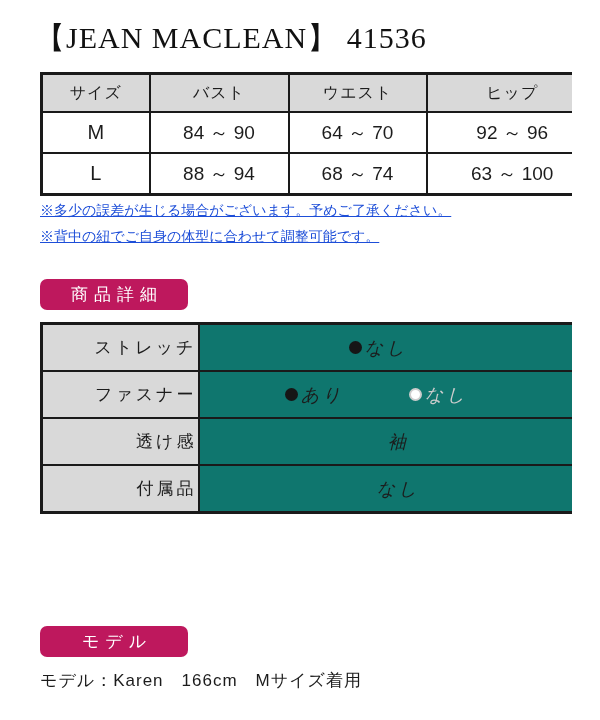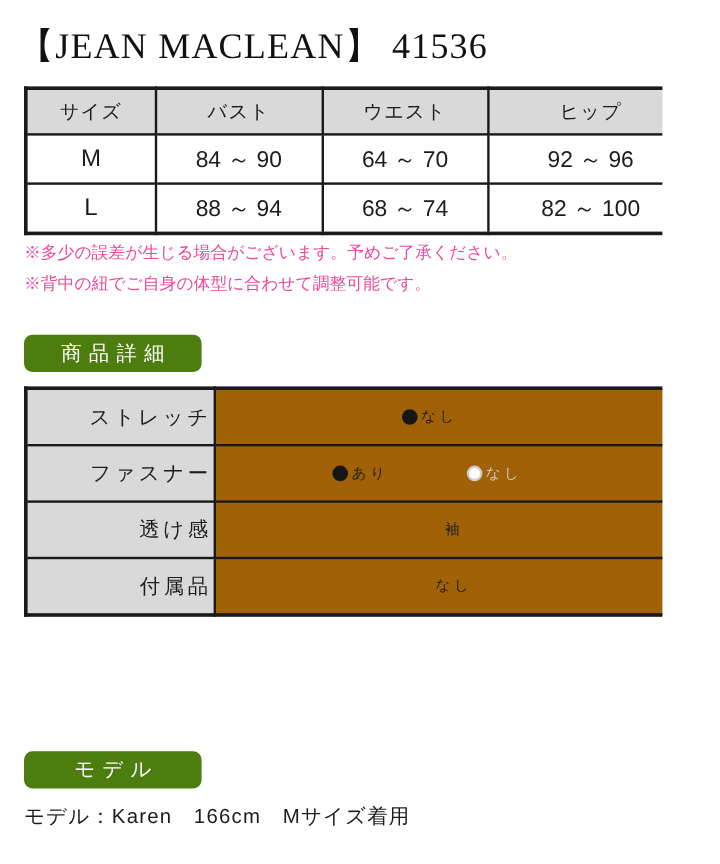--- a/index.html
+++ b/index.html
@@ -1,50 +1,50 @@
 <!DOCTYPE html>
 <html><head>
 <meta charset="utf-8">
 <style>
   html,body { margin:0; padding:0; background:#fff; }
   .page {
     position:relative; width:552px; height:720px; background:#ffffff;
-    font-family:"Liberation Sans", sans-serif; color:#1c1c1c; overflow:hidden;
+    font-family:"Liberation Sans", sans-serif; color:#1c1c1c; overflow:hidden;margin-left:20px;
   }
   .title {
     position:absolute; left:15px; top:18px;
     font-family:"Liberation Serif", serif; font-size:30px; font-weight:400;
     color:#111; white-space:nowrap; letter-spacing:1px;
   }
   table { border-collapse:collapse; table-layout:fixed;padding-left:40px; }
 
   
   .size-table { position:absolute; left:20px; top:72px; width:557px; border:3px solid #1a1a1a; }
   .size-table th, .size-table td { border:2px solid #1a1a1a; text-align:center; vertical-align:middle; }
   .size-table th { background:#d9d9d9; font-weight:normal; font-size:16px; height:34px; letter-spacing:1px; }
   .size-table td { font-size:19px; height:37px; background:#fff; }
   .size-table td.size-name { font-size:20px; }
 
   
-  .notes { position:absolute; left:20px; top:197px; font-size:14px; line-height:26px; color:#ec4899; }
+  .notes { position:absolute; left:20px; top:197px; font-size:14px; line-height:26px; color:#1d4ed8;text-decoration:underline; }
 
   
   .badge {
-    position:absolute; left:20px; width:148px; height:31px; background:#4d7c0f;
+    position:absolute; left:20px; width:148px; height:31px; background:#be185d;
     border-radius:7px; color:#ffffff; font-size:17px; letter-spacing:6px;
     display:flex; align-items:center; justify-content:center; text-indent:6px;
   }
   .badge-detail { top:279px; }
   .badge-model  { top:626px; }
 
   
   .detail-table { position:absolute; left:20px; top:322px; width:557px; border:3px solid #1a1a1a; }
   .detail-table td { border:2px solid #1a1a1a; height:43px; vertical-align:middle; }
   .label-cell { background:#d9d9d9; width:157px; text-align:right; font-size:17px; letter-spacing:3px; }
-  .value-cell { background:#a16207; font-size:12px; letter-spacing:3px; }
+  .value-cell { background:#0f766e; font-size:18px; letter-spacing:3px;font-style:italic; }
   .plain { text-align:center; }
   .opts { display:flex; align-items:center; width:100%; }
   .opts.one  { justify-content:center; transform:translateX(-20px); }
   .opts.two  { justify-content:center; gap:65px; transform:translateX(-22px); }
   .opts.three{ justify-content:space-around; padding:0 14px; }
   .option { display:inline-flex; align-items:center; gap:3px; white-space:nowrap; }
   .option.off { color:#cdcdcd; }
   .dot { width:13px; height:13px; border-radius:50%; display:inline-block; flex:none; }
   .dot.on  { background:#161616; }
   .dot.off { border:2px solid #cdcdcd; background:#fff; box-sizing:border-box; }
@@ -78,21 +78,21 @@
       <tr>
         <td class="size-name">M</td>
         <td>84 ～ 90</td>
         <td>64 ～ 70</td>
         <td>92 ～ 96</td>
       </tr>
       <tr>
         <td class="size-name">L</td>
         <td>88 ～ 94</td>
         <td>68 ～ 74</td>
-        <td>82 ～ 100</td>
+        <td>63 ～ 100</td>
       </tr>
     </tbody>
   </table>
 
   <div class="notes">
     <div>※多少の誤差が生じる場合がございます。予めご了承ください。</div>
     <div>※背中の紐でご自身の体型に合わせて調整可能です。</div>
   </div>
 
   <div class="badge badge-detail">商品詳細</div>

